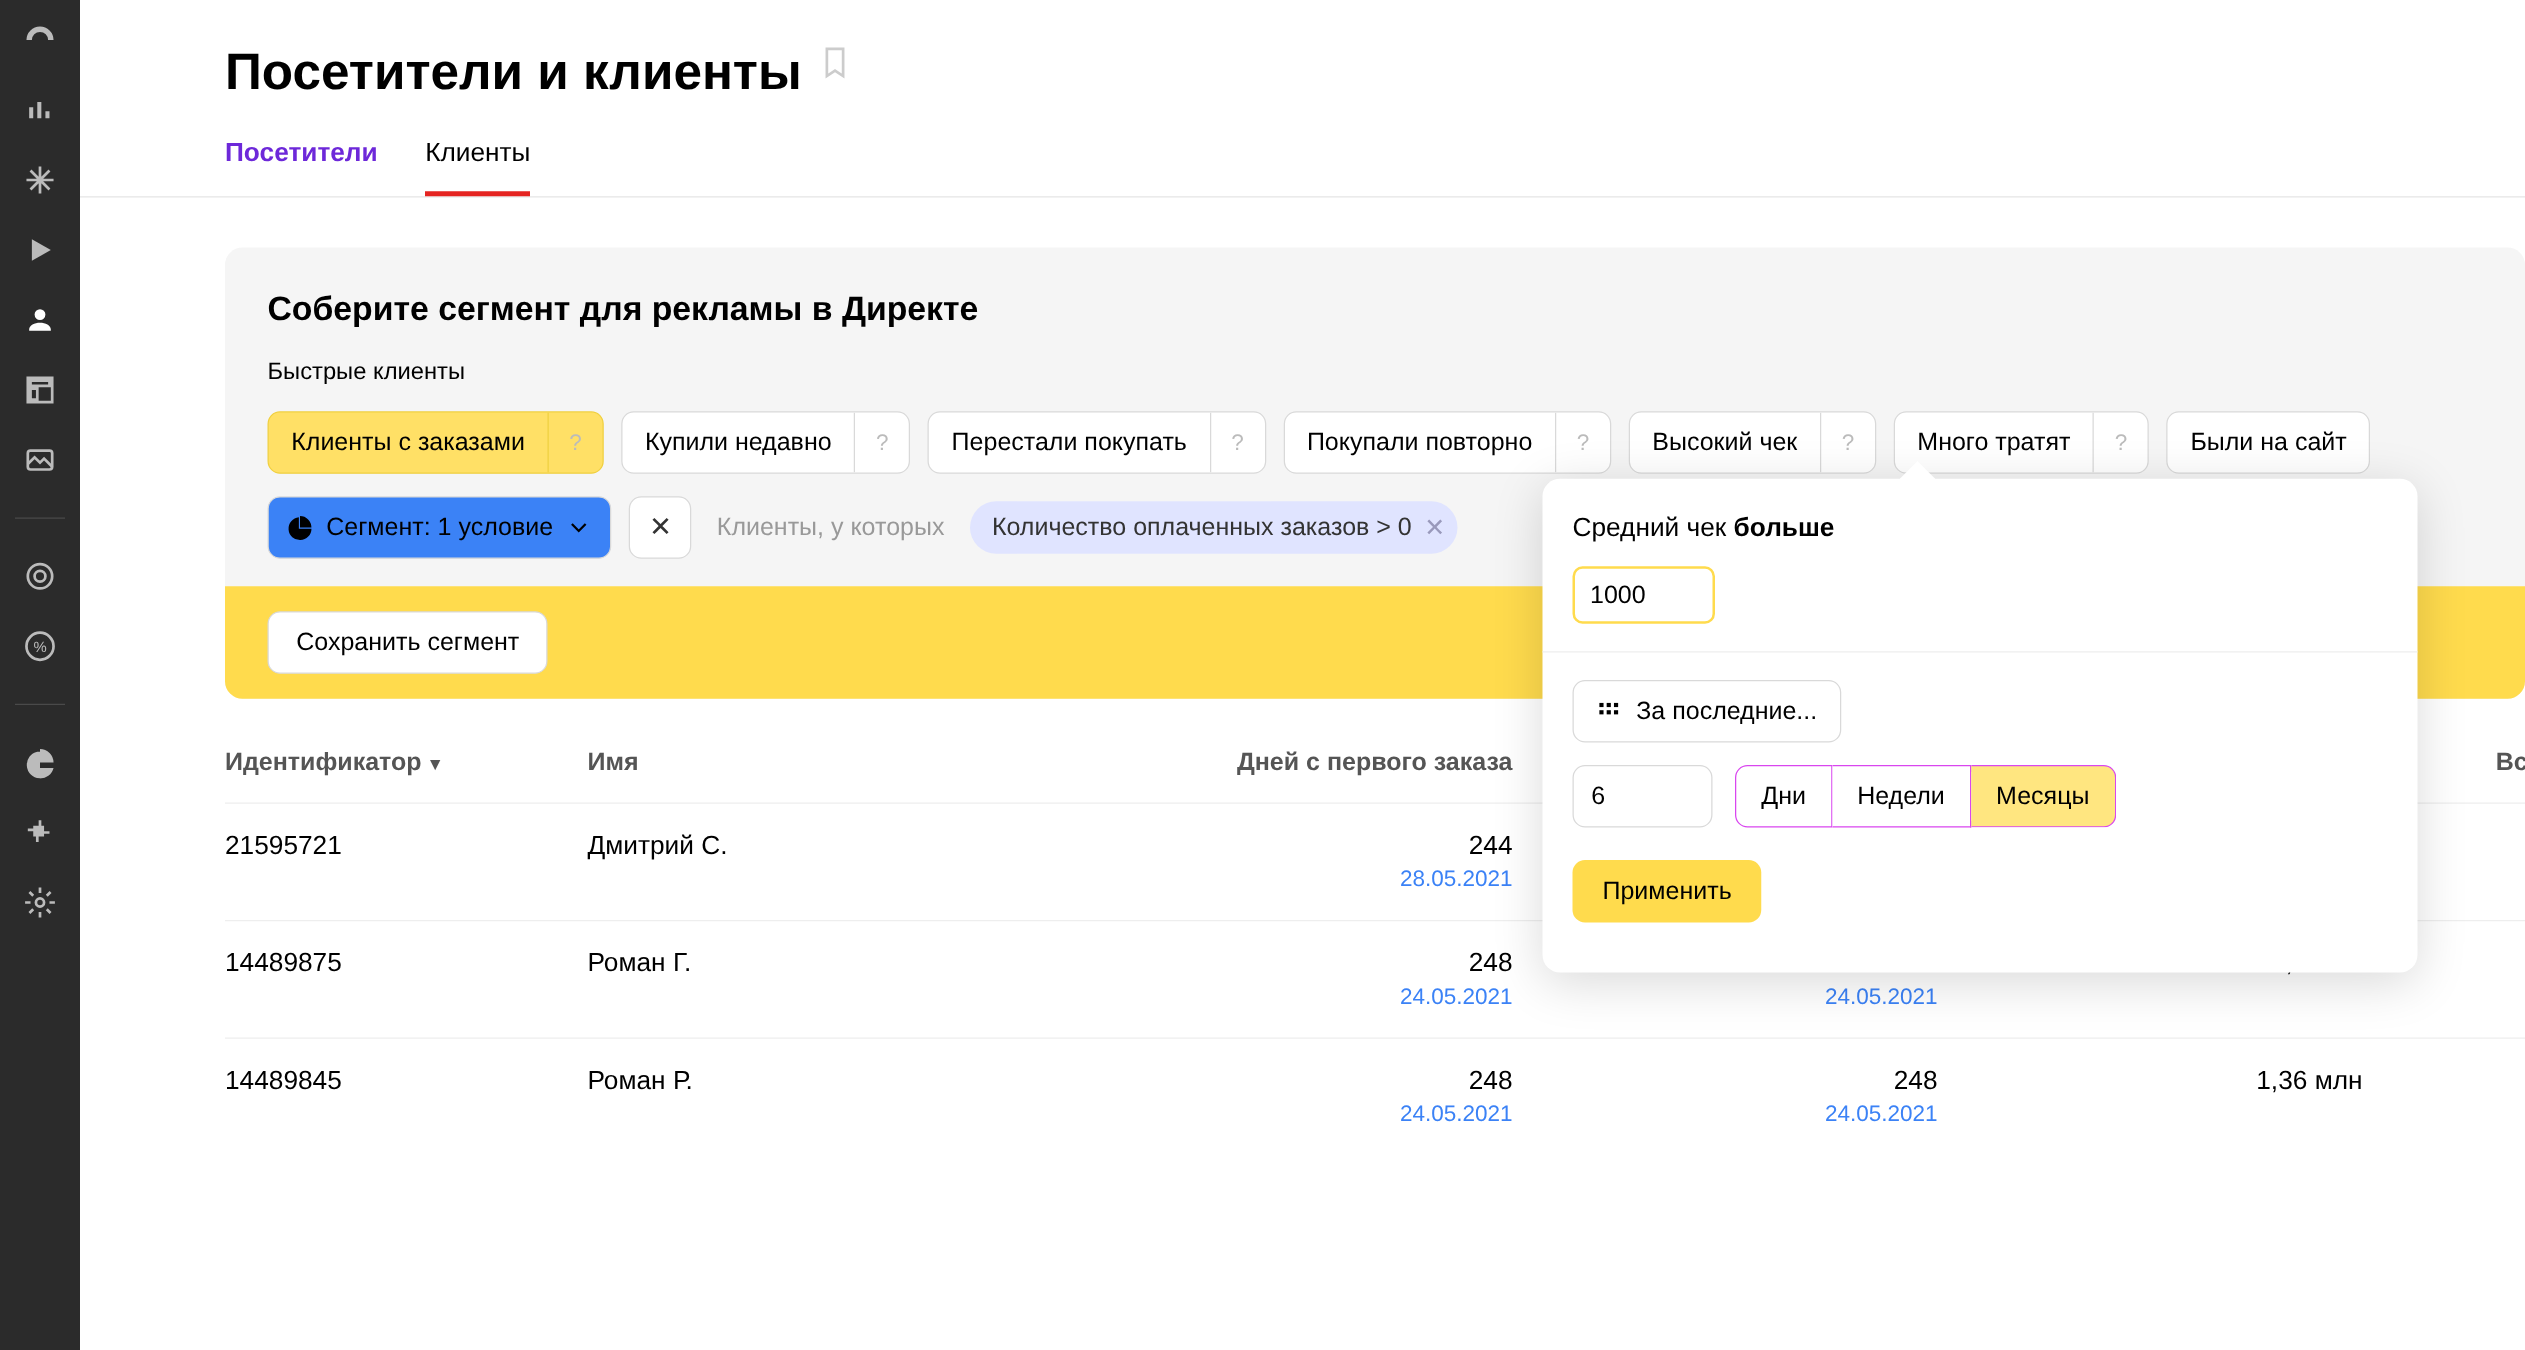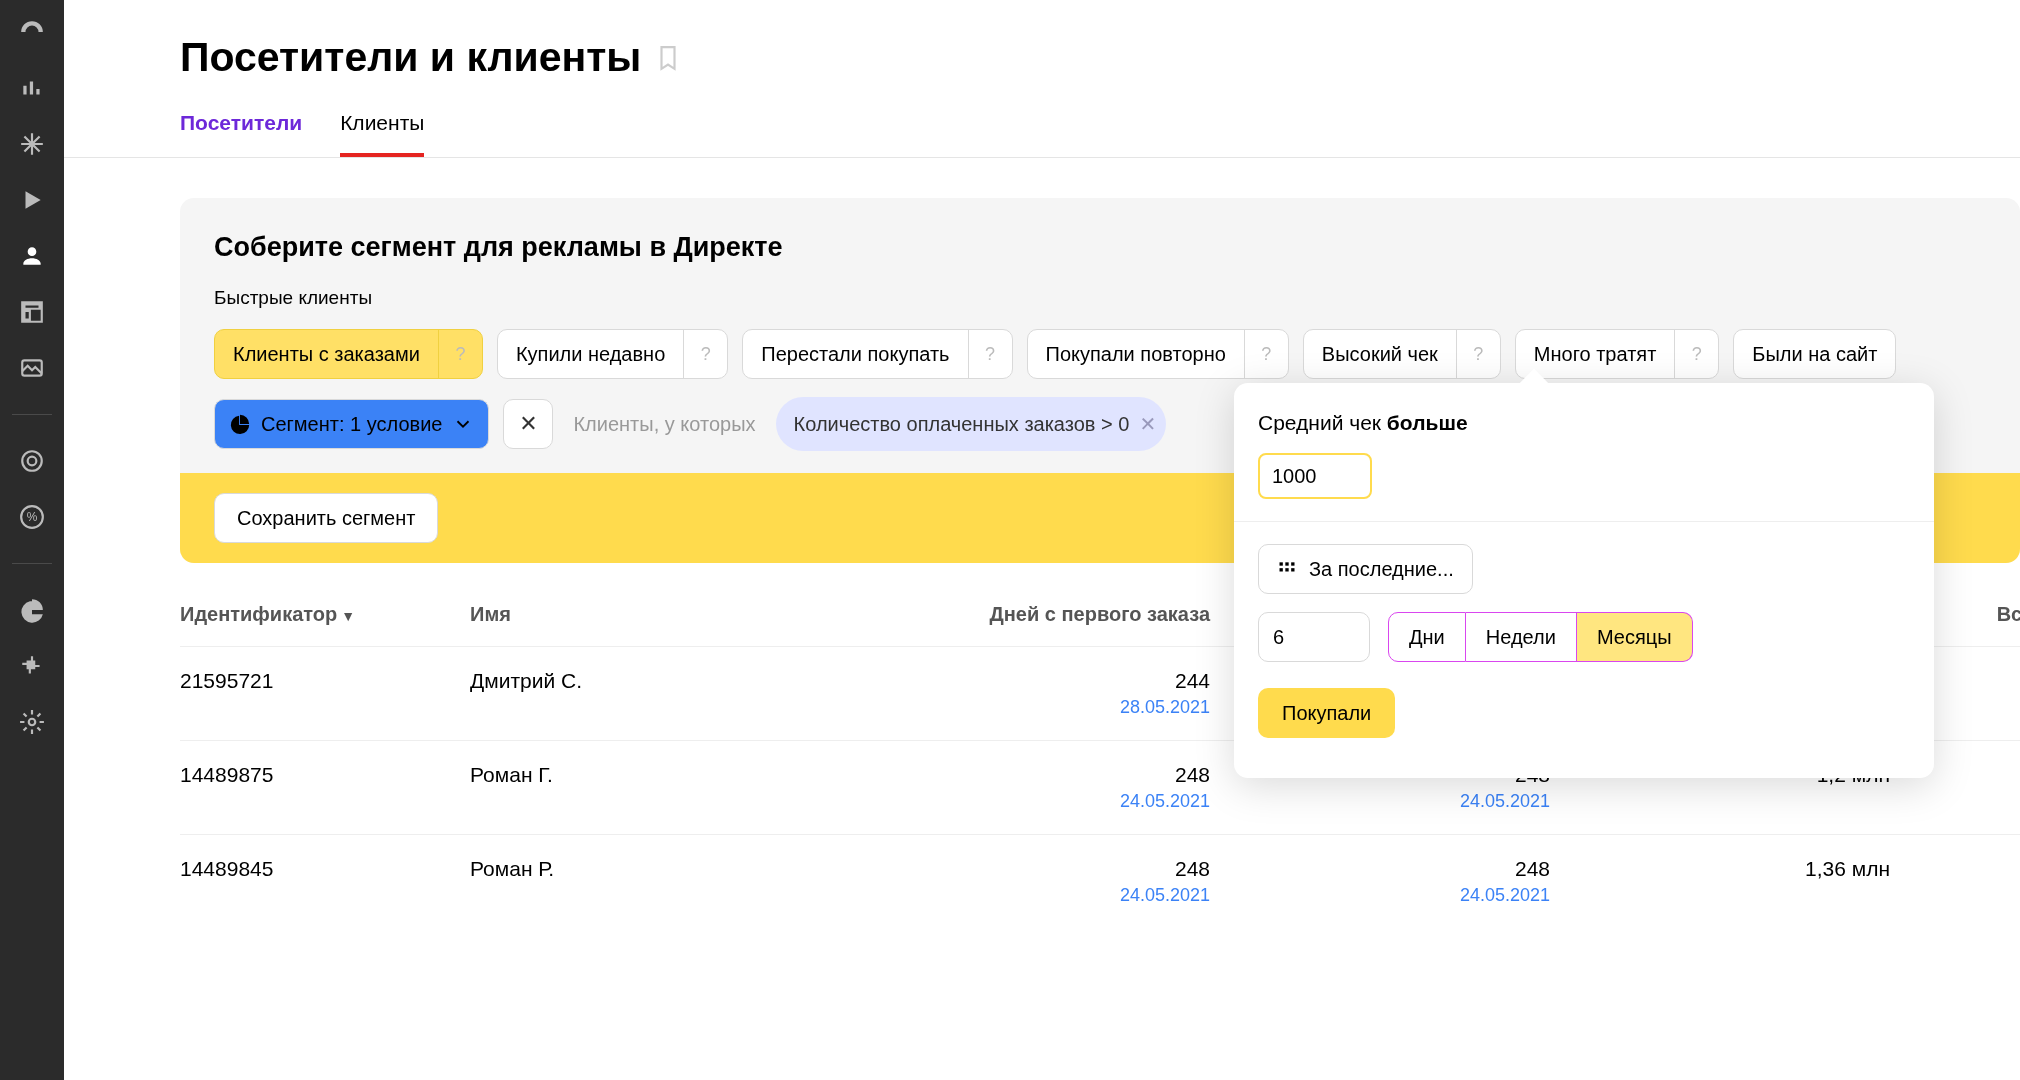--- a/index.html
+++ b/index.html
@@ -6,42 +6,42 @@
 body { font-family: -apple-system, BlinkMacSystemFont, "Segoe UI", Arial, sans-serif; background: #fff; color: #000; overflow: hidden; }
 .app { display: flex; height: 1080px; width: 2020px; }
 .sidebar { width: 64px; background: #2b2b2b; display: flex; flex-direction: column; align-items: center; padding-top: 18px; gap: 28px; flex-shrink: 0; }
 .sidebar-icon { width: 28px; height: 28px; display: flex; align-items: center; justify-content: center; color: #bbb; cursor: pointer; }
 .sidebar-icon.active { color: #fff; }
 .sidebar-icon svg { width: 26px; height: 26px; fill: currentColor; }
 .sidebar-divider { width: 40px; height: 1px; background: #4a4a4a; margin: 4px 0; }
 .main { flex: 1; background: #fff; border-radius: 16px 0 0 0; overflow: hidden; position: relative; }
 .content { padding: 34px 0 0 0; }
 .header { padding: 0 0 0 116px; }
-.title-row { display: flex; align-items: center; gap: 14px; }
+.title-row { display: flex; align-items: flex-start; gap: 14px; }
 .page-title { font-size: 41px; font-weight: 700; }
 .bookmark-icon { width: 26px; height: 32px; color: #ccc; }
 .tabs { display: flex; gap: 38px; margin-top: 30px; }
 .tab { font-size: 21px; color: #6d28d9; padding-bottom: 18px; cursor: pointer; border-bottom: 4px solid transparent; font-weight: bold; }
 .tab.active { color: #000; border-bottom-color: #e52421; font-weight: 400; }
 .tab-border { height: 1px; background: #e5e5e5; width: 100%; }
 .segment-panel { margin: 40px 0 0 116px; background: #f5f5f5; border-radius: 14px; padding: 34px 0 0 34px; overflow: visible; position: relative; }
 .segment-title { font-size: 27px; font-weight: 700; margin-bottom: 24px; }
 .quick-label { font-size: 19px; margin-bottom: 20px; }
 .chips-row { display: flex; gap: 14px; margin-bottom: 18px; flex-wrap: nowrap; }
 .chip { display: flex; align-items: center; background: #fff; border: 1px solid #d9d9d9; border-radius: 10px; height: 50px; cursor: pointer; overflow: hidden; }
 .chip-text { padding: 0 18px; font-size: 20px; white-space: nowrap; }
 .chip-help { width: 44px; height: 100%; display: flex; align-items: center; justify-content: center; border-left: 1px solid #d9d9d9; color: #bbb; font-size: 18px; }
 .chip.selected { background: #ffe066; border-color: #f0d040; }
 .chip.selected .chip-help { border-left-color: #f0d040; }
 .filter-row { display: flex; align-items: center; gap: 14px; margin-bottom: 0; position: relative; }
 .segment-btn { display: flex; align-items: center; background: #3b82f6; border: 1px solid #d9d9d9; border-radius: 10px; height: 50px; padding: 0 14px; gap: 10px; cursor: pointer; font-size: 20px; }
 .segment-btn svg { width: 22px; height: 22px; }
 .close-btn { width: 50px; height: 50px; background: #fff; border: 1px solid #d9d9d9; border-radius: 10px; display: flex; align-items: center; justify-content: center; cursor: pointer; font-size: 22px; color: #333; }
 .filter-label { font-size: 20px; color: #999; margin: 0 6px; }
-.filter-pill { display: flex; align-items: center; background: #e0e4ff; border-radius: 999px; height: 54px; padding: 0 10px 0 18px; gap: 10px; font-size: 20px; color: #333; }
+.filter-pill { display: flex; align-items: center; background: #e0e4ff; border-radius: 999px; height: 42px; padding: 0 10px 0 18px; gap: 10px; font-size: 20px; color: #333; }
 .filter-pill .pill-close { color: #9999bb; cursor: pointer; font-size: 20px; }
 .save-bar { background: #ffdb4d; margin: 22px -0px 0 -34px; padding: 20px 34px; border-radius: 0 0 14px 14px; }
 .save-btn { background: #fff; border: 1px solid #d9d9d9; border-radius: 10px; height: 50px; padding: 0 22px; font-size: 20px; cursor: pointer; }
 .popover { position: absolute; left: 1020px; top: -14px; width: 700px; background: #fff; border-radius: 14px; box-shadow: 0 8px 40px rgba(0,0,0,0.15); padding: 28px 24px 40px 24px; z-index: 100; }
 .popover::before { content: ''; position: absolute; top: -10px; left: 290px; width: 20px; height: 20px; background: #fff; transform: rotate(45deg); }
 .popover-title { font-size: 21px; margin-bottom: 18px; }
 .popover-title b { font-weight: 700; }
 .popover-input { width: 114px; height: 46px; border: 2px solid #ffdb4d; border-radius: 8px; padding: 0 12px; font-size: 20px; margin-bottom: 22px; }
 .popover-divider { height: 1px; background: #eee; margin: 0 -24px 22px -24px; }
 .date-btn { display: flex; align-items: center; gap: 12px; background: #fff; border: 1px solid #d9d9d9; border-radius: 10px; height: 50px; padding: 0 18px; font-size: 20px; cursor: pointer; margin-bottom: 18px; }
@@ -219,21 +219,21 @@
                   <rect x="17" y="11" width="4" height="4"></rect>
                 </svg>
               <span>За последние...</span>
             </button>
             <div class="period-row">
               <input class="period-input" value="6" style="">
               <button class="period-btn">Дни</button>
               <button class="period-btn">Недели</button>
               <button class="period-btn active">Месяцы</button>
             </div>
-            <button class="apply-btn">Покупали</button>
+            <button class="apply-btn">Применить</button>
           </div>
         </div>
 
         <div class="save-bar">
           <button class="save-btn">Сохранить сегмент</button>
         </div>
       </div>
 
       <div class="table">
         <div class="thead">

